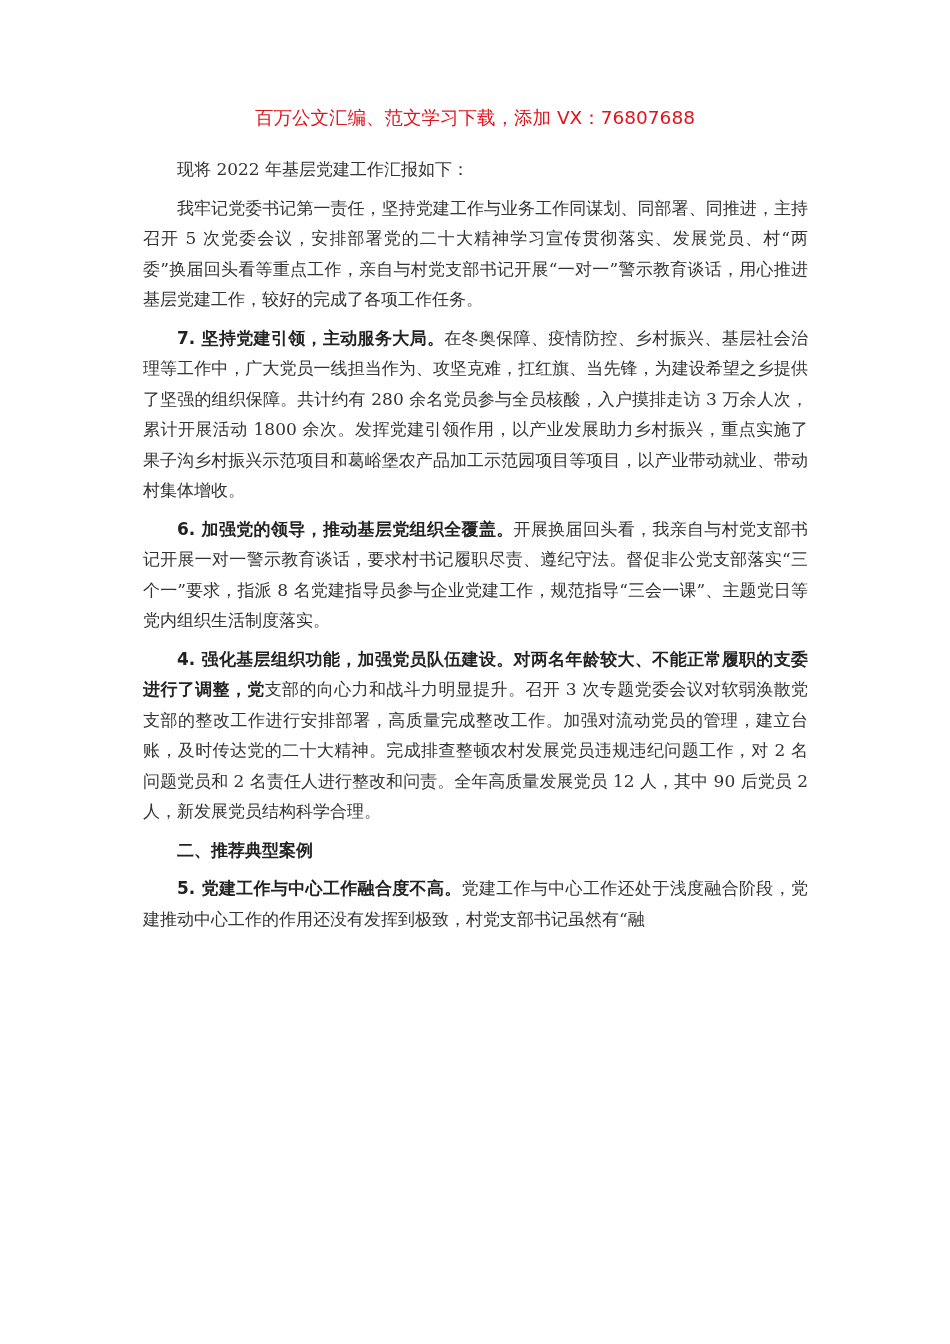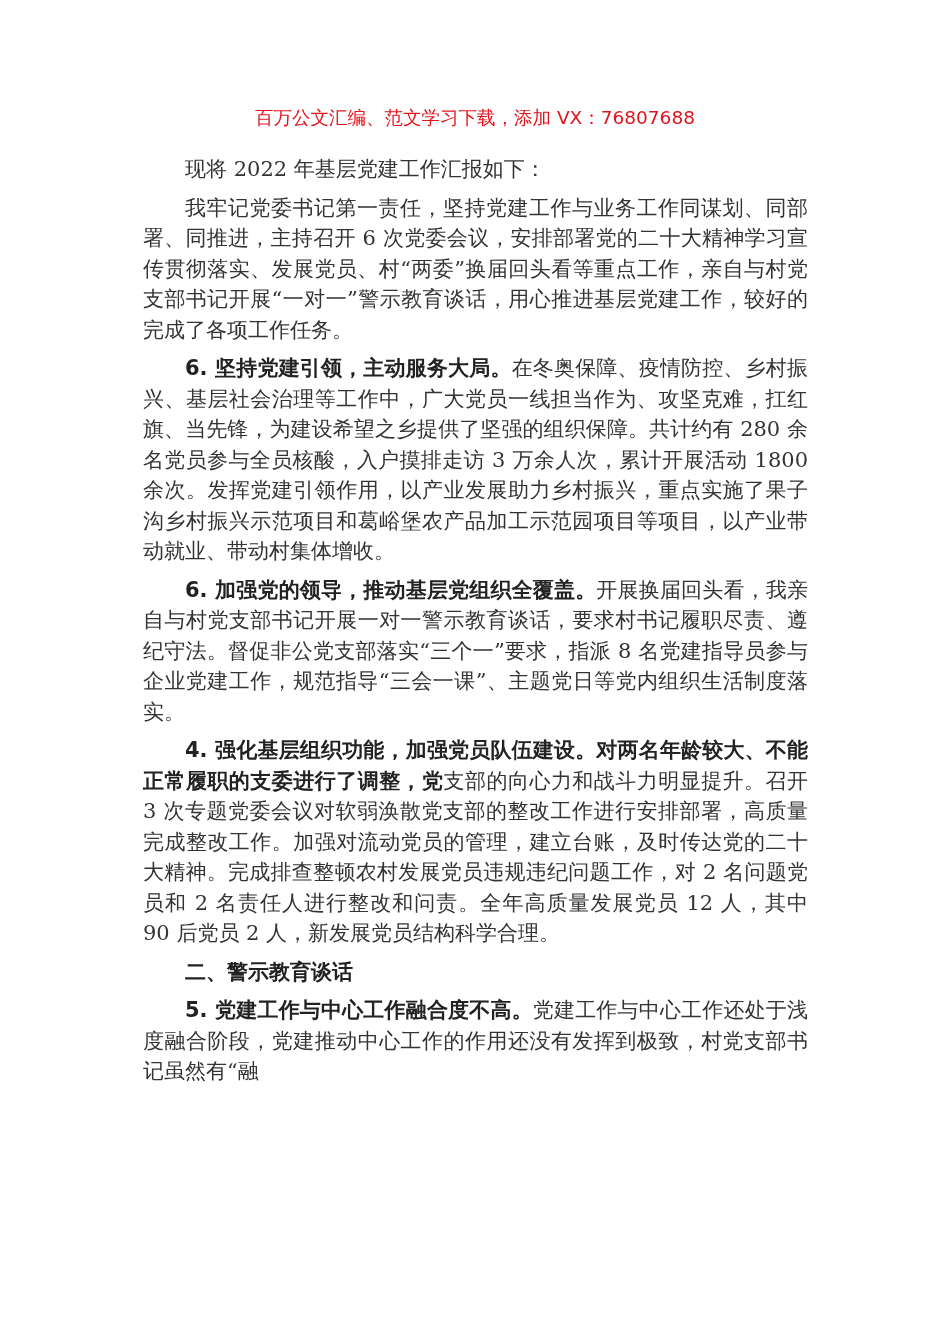--- a/index.html
+++ b/index.html
@@ -6,21 +6,21 @@
   body { width: 950px; height: 1344px; position: relative; overflow: hidden; }
   .page { position: absolute; left: 0; top: 0; width: 950px; height: 1344px; background: #fff; margin-top: 38px; }
   .header-banner {
     position: absolute; top: 66px; left: 0; width: 950px; text-align: center;
     color: #e0141c; font-family: "DejaVu Sans", "Liberation Sans", sans-serif;
     font-size: 18.5px; line-height: 28px; letter-spacing: 0px;
   }
   .body-text {
     position: absolute; left: 143px; width: 665px;
     font-family: "DejaVu Serif", "Liberation Serif", serif;
-    color: #333; font-size: 21px; line-height: 30.5px;
+    color: #333; font-size: 17px; line-height: 30.5px;
     text-align: justify; text-justify: inter-character;
   }
   .p { margin: 0; text-indent: 2em; }
   .p + .p { margin-top: 8px; }
   .heading { font-family: "DejaVu Sans", "Liberation Sans", sans-serif; font-weight: bold; color: #222; }
   .lead { font-family: "DejaVu Sans", "Liberation Sans", sans-serif; font-weight: bold; color: #222; }
   .footer-note {
     position: absolute; left: 143px; top: 1187px; width: 680px;
     font-family: "DejaVu Sans", "Liberation Sans", sans-serif;
     font-weight: bold; color: #111; font-size: 19.5px; line-height: 31px;
@@ -28,29 +28,29 @@
 </style>
 </head>
 <body>
 
 <div class="page">
 
   <div class="header-banner">百万公文汇编、范文学习下载，添加 VX：76807688</div>
 
   <div class="body-text" style="top:116px;">
     <p class="p">现将 2022 年基层党建工作汇报如下：</p>
-    <p class="p">我牢记党委书记第一责任，坚持党建工作与业务工作同谋划、同部署、同推进，主持召开 6 次党委会议，安排部署党的二十大精神学习宣传贯彻落实、发展党员、村“两委”换届回头看等重点工作，亲自与村党支部书记开展“一对一”警示教育谈话，用心推进基层党建工作，较好的完成了各项工作任务。</p>
+    <p class="p">我牢记党委书记第一责任，坚持党建工作与业务工作同谋划、同部署、同推进，主持召开 5 次党委会议，安排部署党的二十大精神学习宣传贯彻落实、发展党员、村“两委”换届回头看等重点工作，亲自与村党支部书记开展“一对一”警示教育谈话，用心推进基层党建工作，较好的完成了各项工作任务。</p>
 
 
-    <p class="p"><span class="lead">6. 坚持党建引领，主动服务大局。</span><span>在冬奥保障、疫情防控、乡村振兴、基层社会治理等工作中，广大党员一线担当作为、攻坚克难，扛红旗、当先锋，为建设希望之乡提供了坚强的组织保障。共计约有 280 余名党员参与全员核酸，入户摸排走访 3 万余人次，累计开展活动 1800 余次。发挥党建引领作用，以产业发展助力乡村振兴，重点实施了果子沟乡村振兴示范项目和葛峪堡农产品加工示范园项目等项目，以产业带动就业、带动村集体增收。</span></p>
+    <p class="p"><span class="lead">7. 坚持党建引领，主动服务大局。</span><span>在冬奥保障、疫情防控、乡村振兴、基层社会治理等工作中，广大党员一线担当作为、攻坚克难，扛红旗、当先锋，为建设希望之乡提供了坚强的组织保障。共计约有 280 余名党员参与全员核酸，入户摸排走访 3 万余人次，累计开展活动 1800 余次。发挥党建引领作用，以产业发展助力乡村振兴，重点实施了果子沟乡村振兴示范项目和葛峪堡农产品加工示范园项目等项目，以产业带动就业、带动村集体增收。</span></p>
 
     <p class="p"><span class="lead">6. 加强党的领导，推动基层党组织全覆盖。</span><span>开展换届回头看，我亲自与村党支部书记开展一对一警示教育谈话，要求村书记履职尽责、遵纪守法。督促非公党支部落实“三个一”要求，指派 8 名党建指导员参与企业党建工作，规范指导“三会一课”、主题党日等党内组织生活制度落实。</span></p>
 
     <p class="p"><span class="lead">4. 强化基层组织功能，加强党员队伍建设。对两名年龄较大、不能正常履职的支委进行了调整，党</span><span>支部的向心力和战斗力明显提升。召开 3 次专题党委会议对软弱涣散党支部的整改工作进行安排部署，高质量完成整改工作。加强对流动党员的管理，建立台账，及时传达党的二十大精神。完成排查整顿农村发展党员违规违纪问题工作，对 2 名问题党员和 2 名责任人进行整改和问责。全年高质量发展党员 12 人，其中 90 后党员 2 人，新发展党员结构科学合理。</span></p>
 
 
-    <p class="p heading">二、警示教育谈话</p>
+    <p class="p heading">二、推荐典型案例</p>
 
     <p class="p"><span class="lead">5. 党建工作与中心工作融合度不高。</span><span>党建工作与中心工作还处于浅度融合阶段，党建推动中心工作的作用还没有发挥到极致，村党支部书记虽然有“融</span></p>
   </div>
 
 
 </div>
 
 </body></html>

